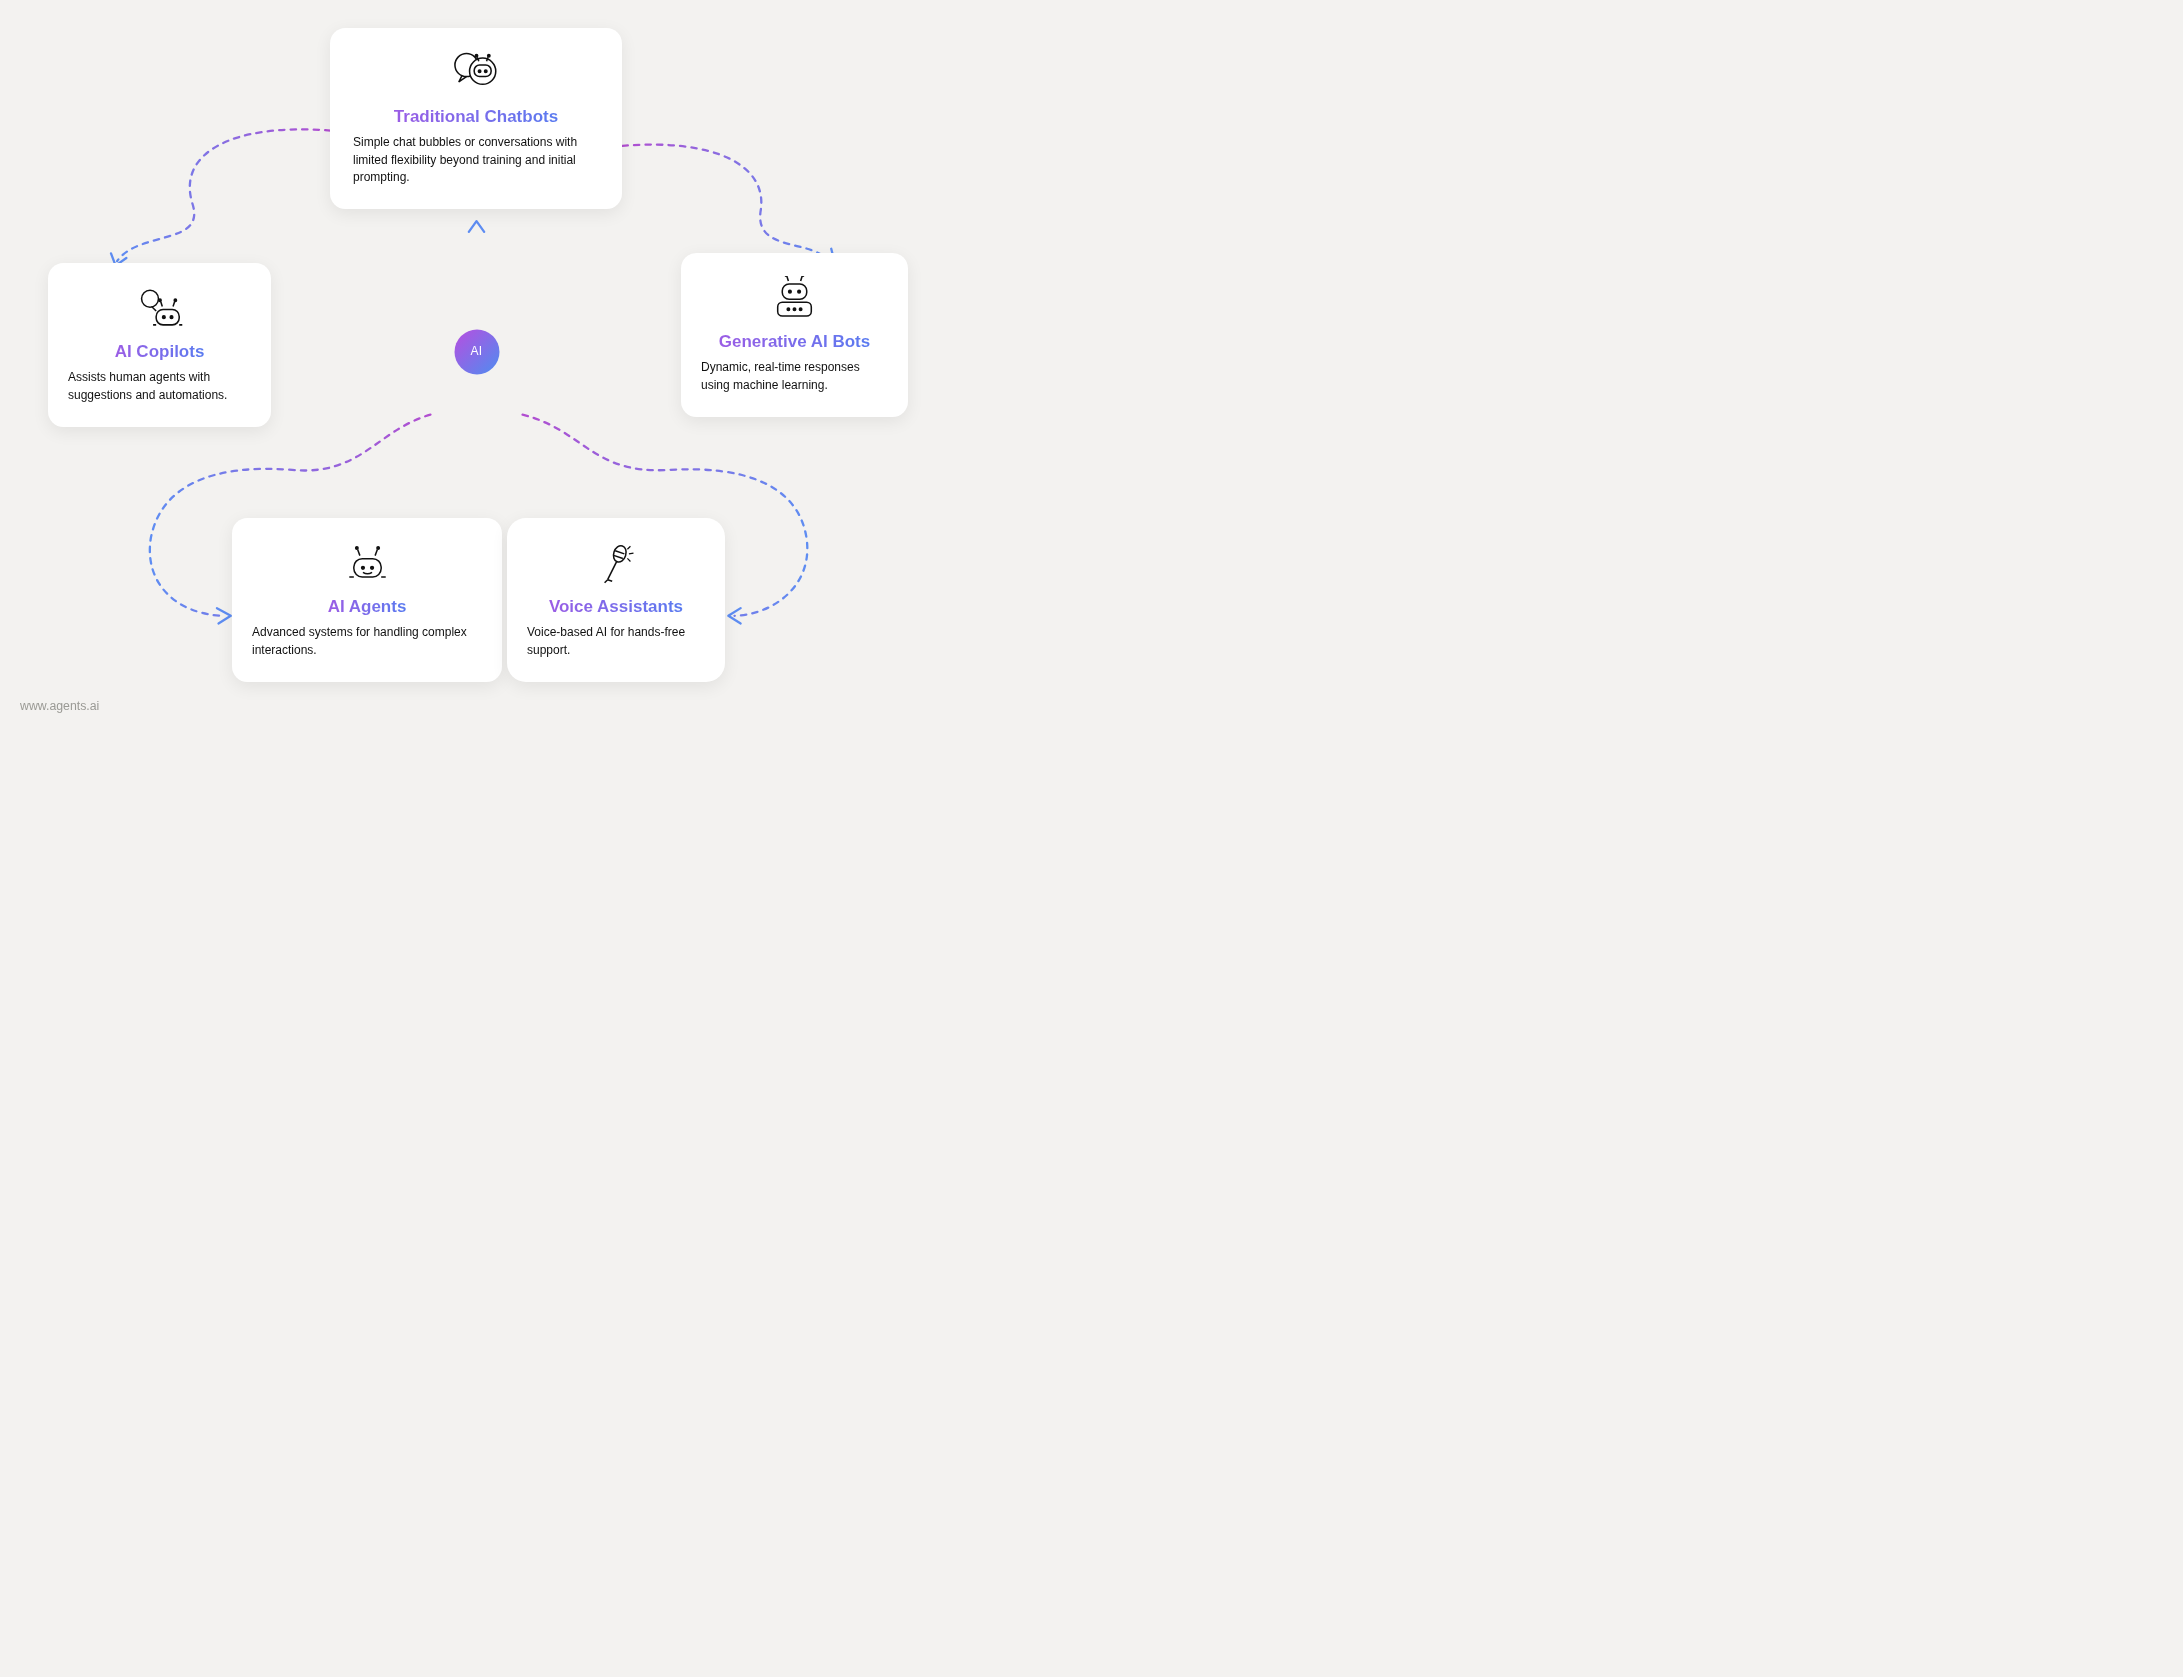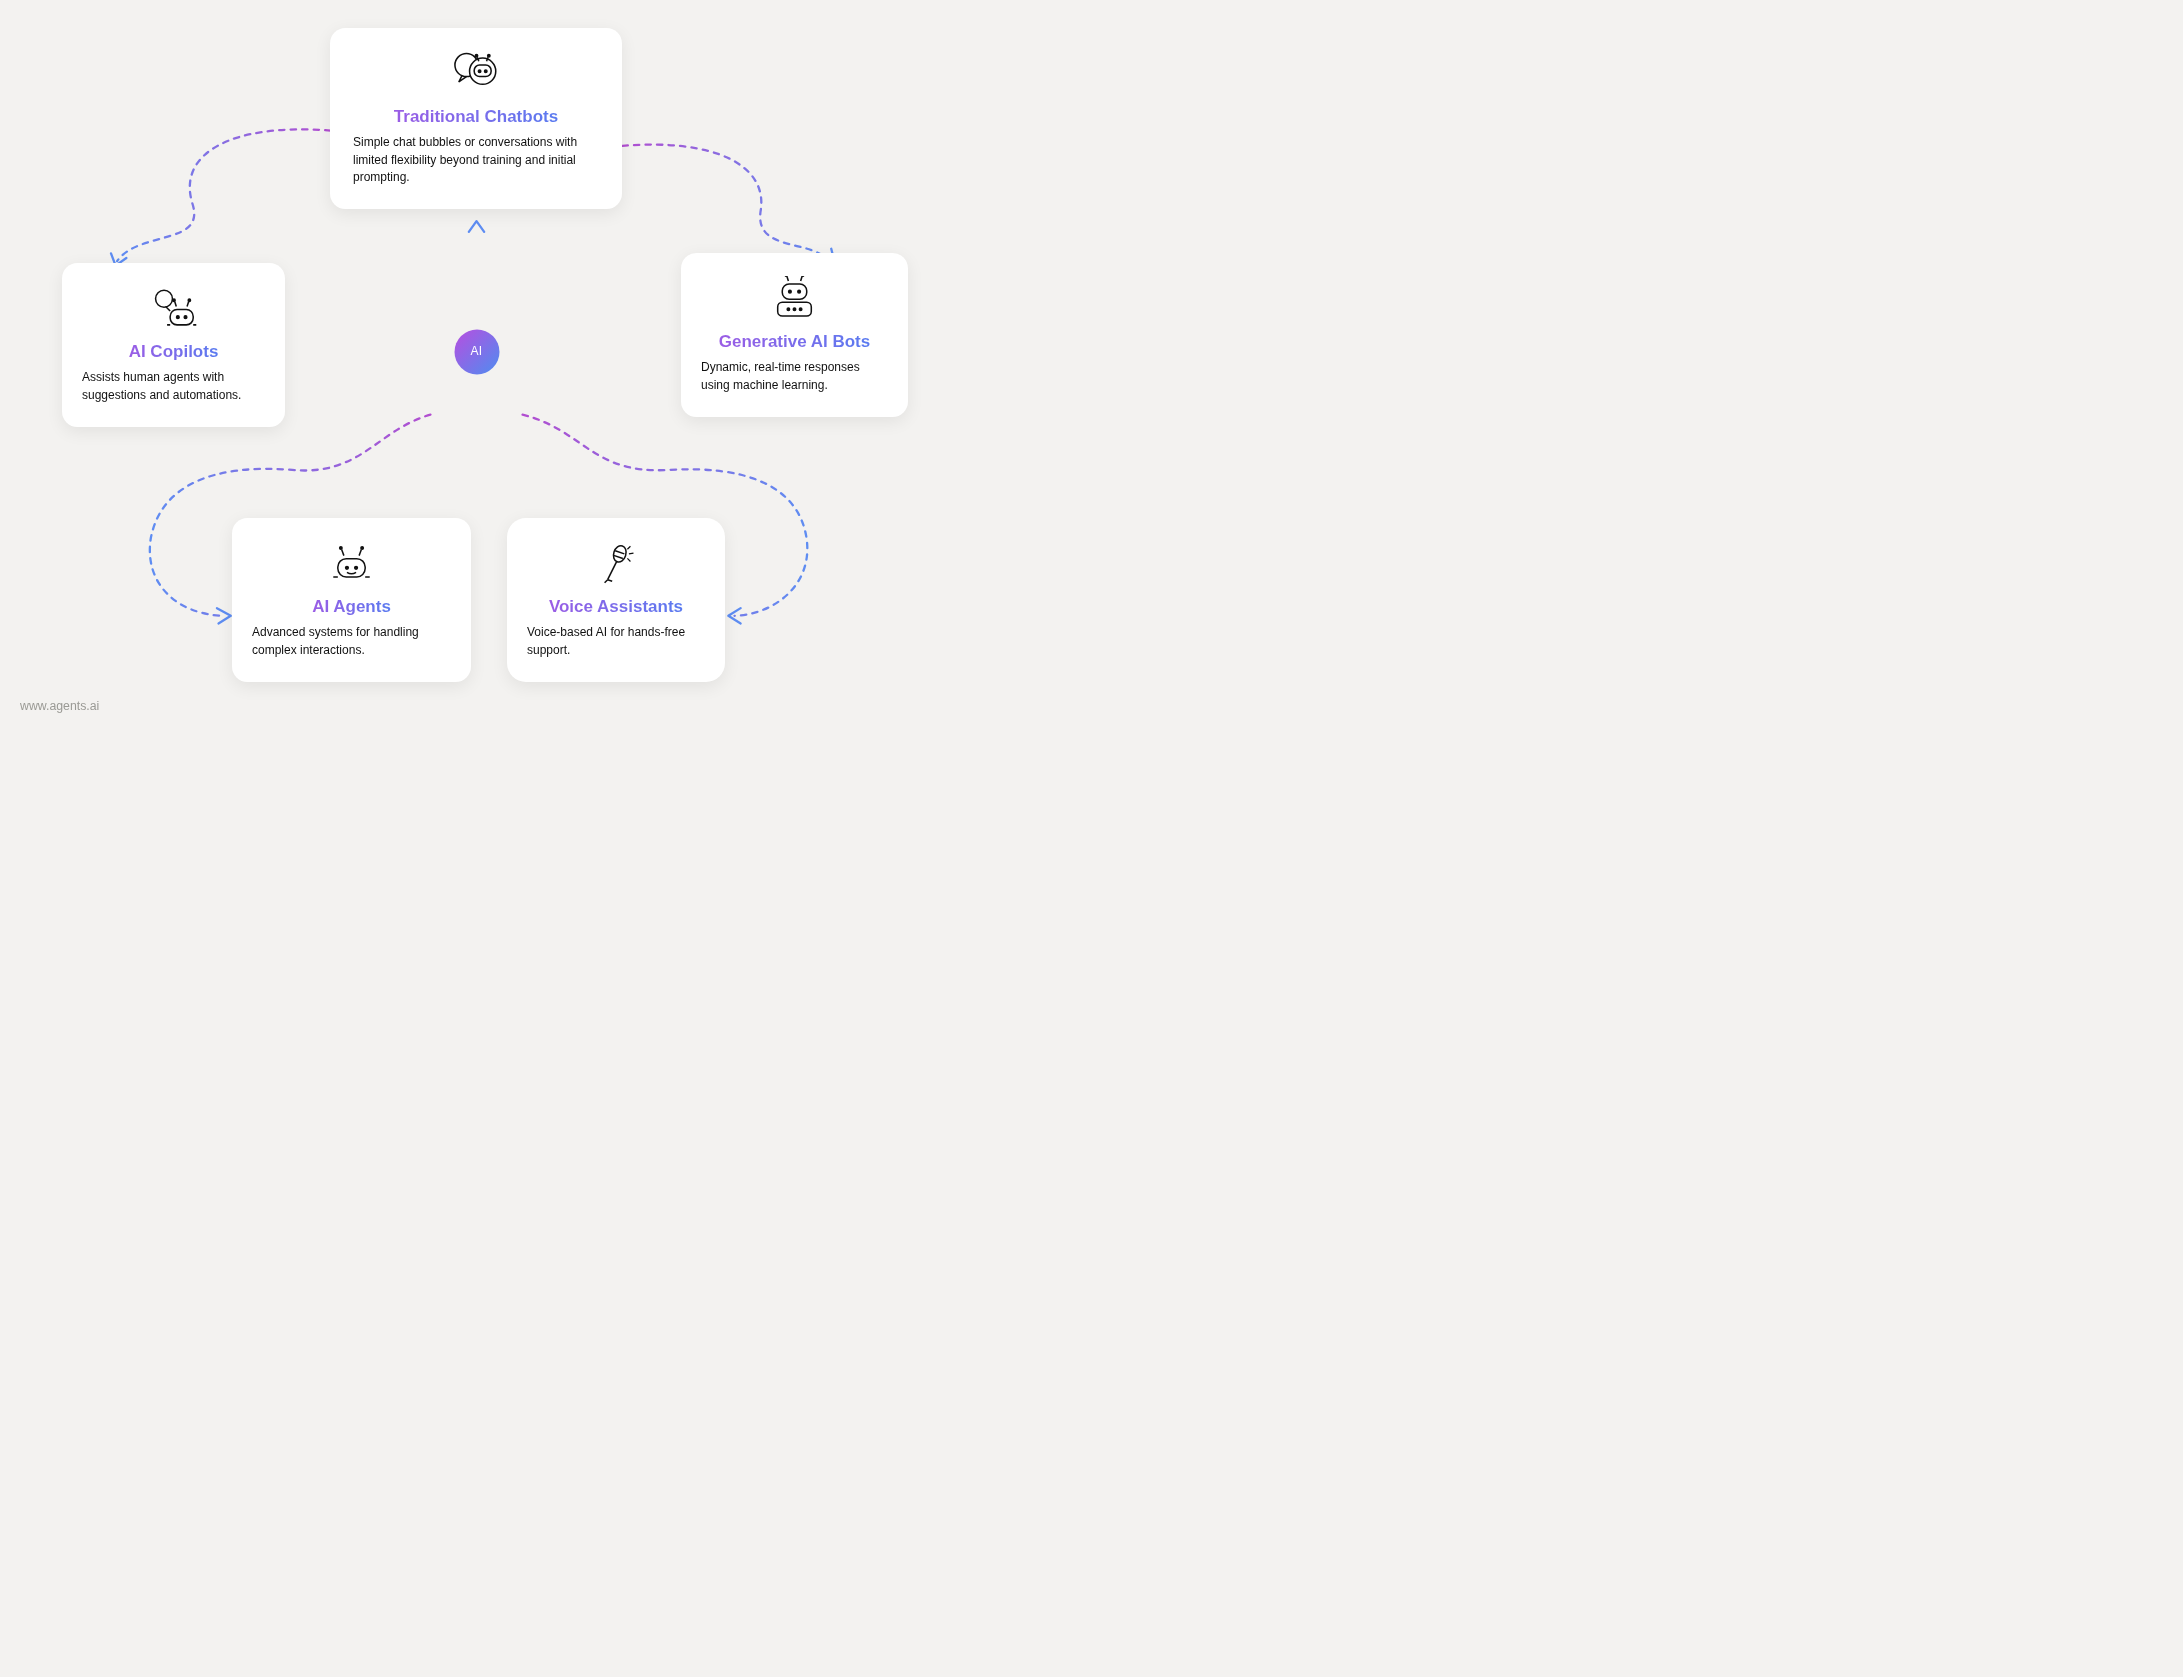--- a/index.html
+++ b/index.html
@@ -73,23 +73,23 @@
     font-size: 12.3px;
     color: #9a9a95;
   }
   svg.connectors {
     position: absolute;
     left:0; top:0; width:953px; height:731px;
     pointer-events:none;
   }
   
   #card-top    { left: 330px; top: 28px;  width: 292px; }
-  #card-left   { left: 62px;  top: 263px; width: 223px; }
+  #card-left   { left: 48px;  top: 263px; width: 223px; }
   #card-right  { left: 681px; top: 253px; width: 227px; }
-  #card-bl     { left: 232px; top: 518px; width: 239px; }
+  #card-bl     { left: 232px; top: 518px; width: 270px; }
   #card-br     { left: 507px; top: 518px; width: 218px; border-radius: 19px; }
 </style>
 </head>
 <body>
 
 <svg class="connectors" viewBox="0 0 1240 952">
   <defs>
     <linearGradient id="gPB" x1="0" y1="0" x2="1" y2="0">
       <stop offset="0%" stop-color="#b24ed0"></stop>
       <stop offset="100%" stop-color="#5e8df2"></stop>

